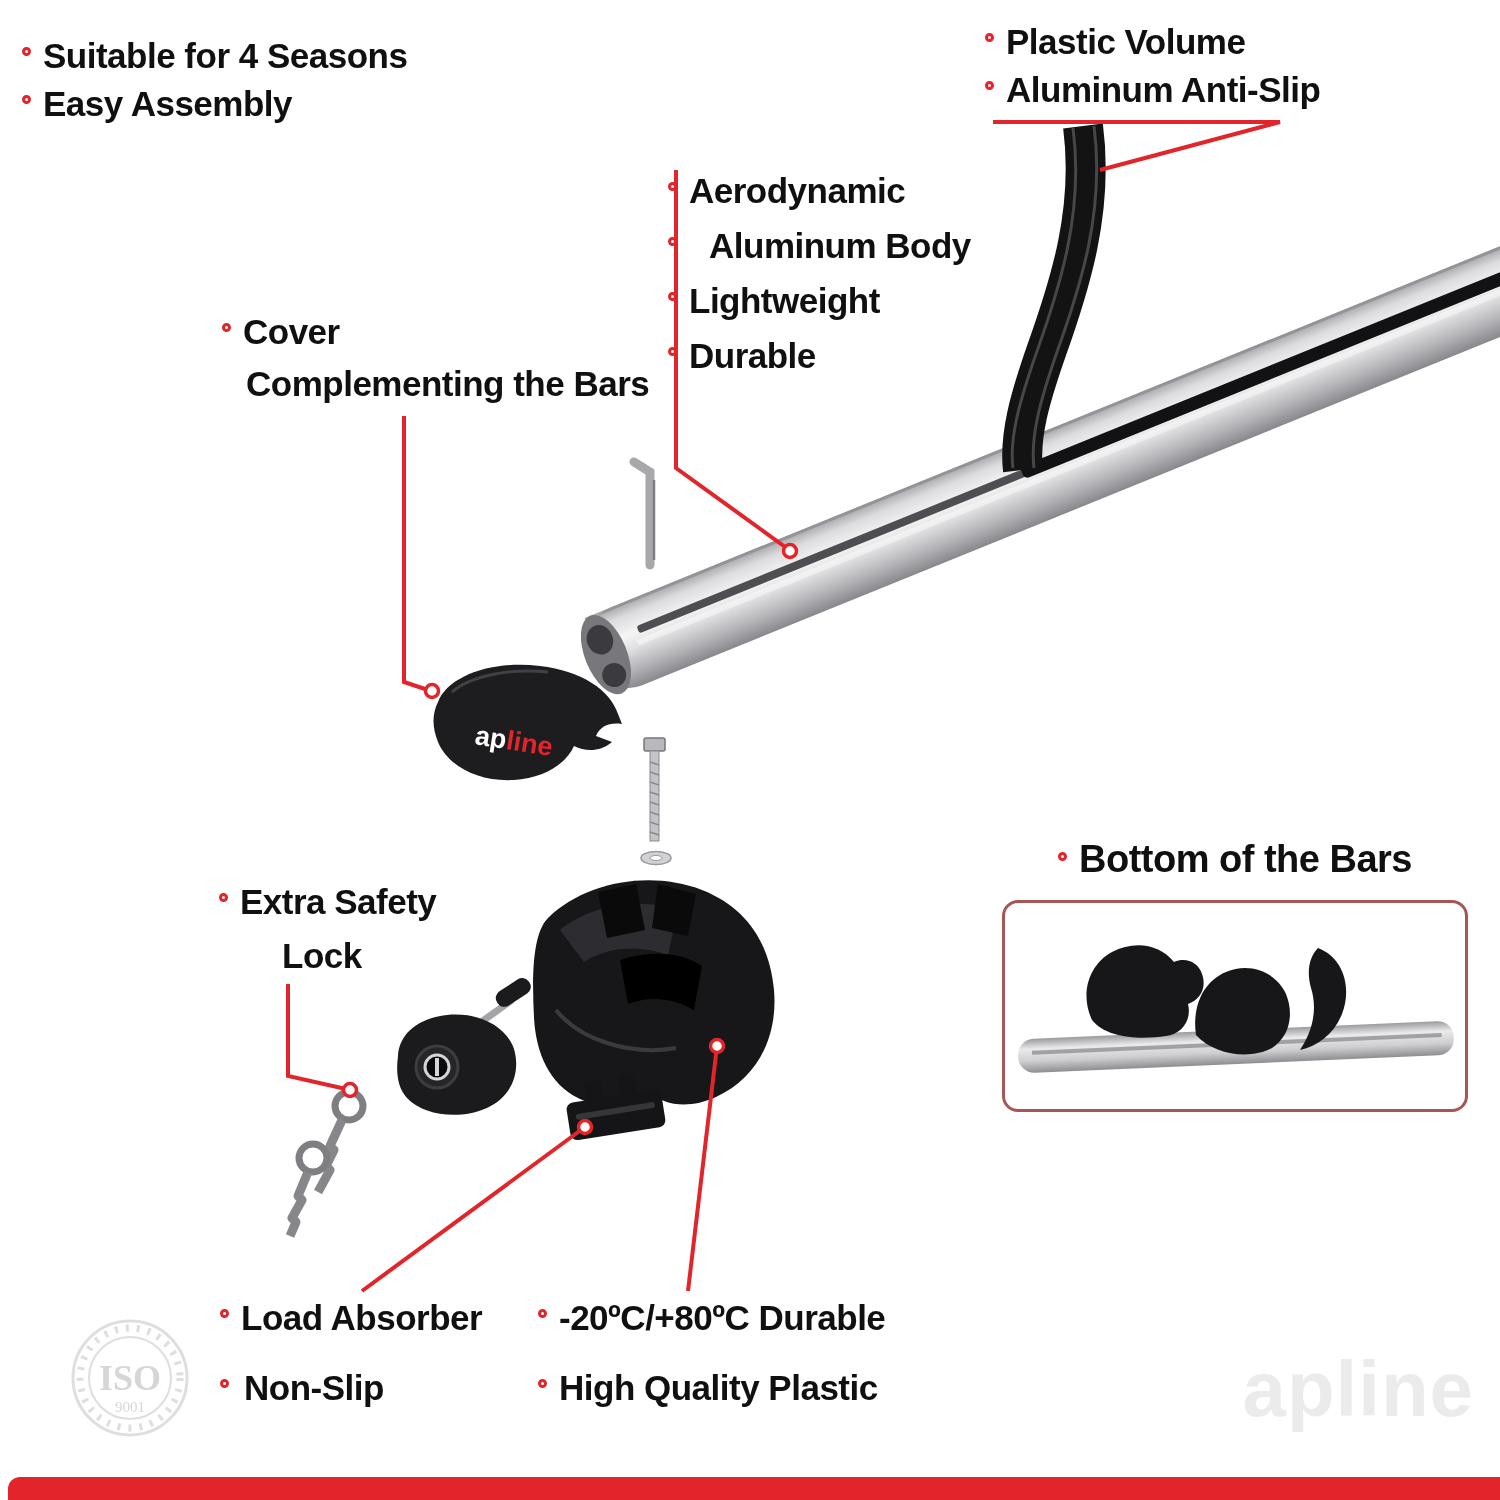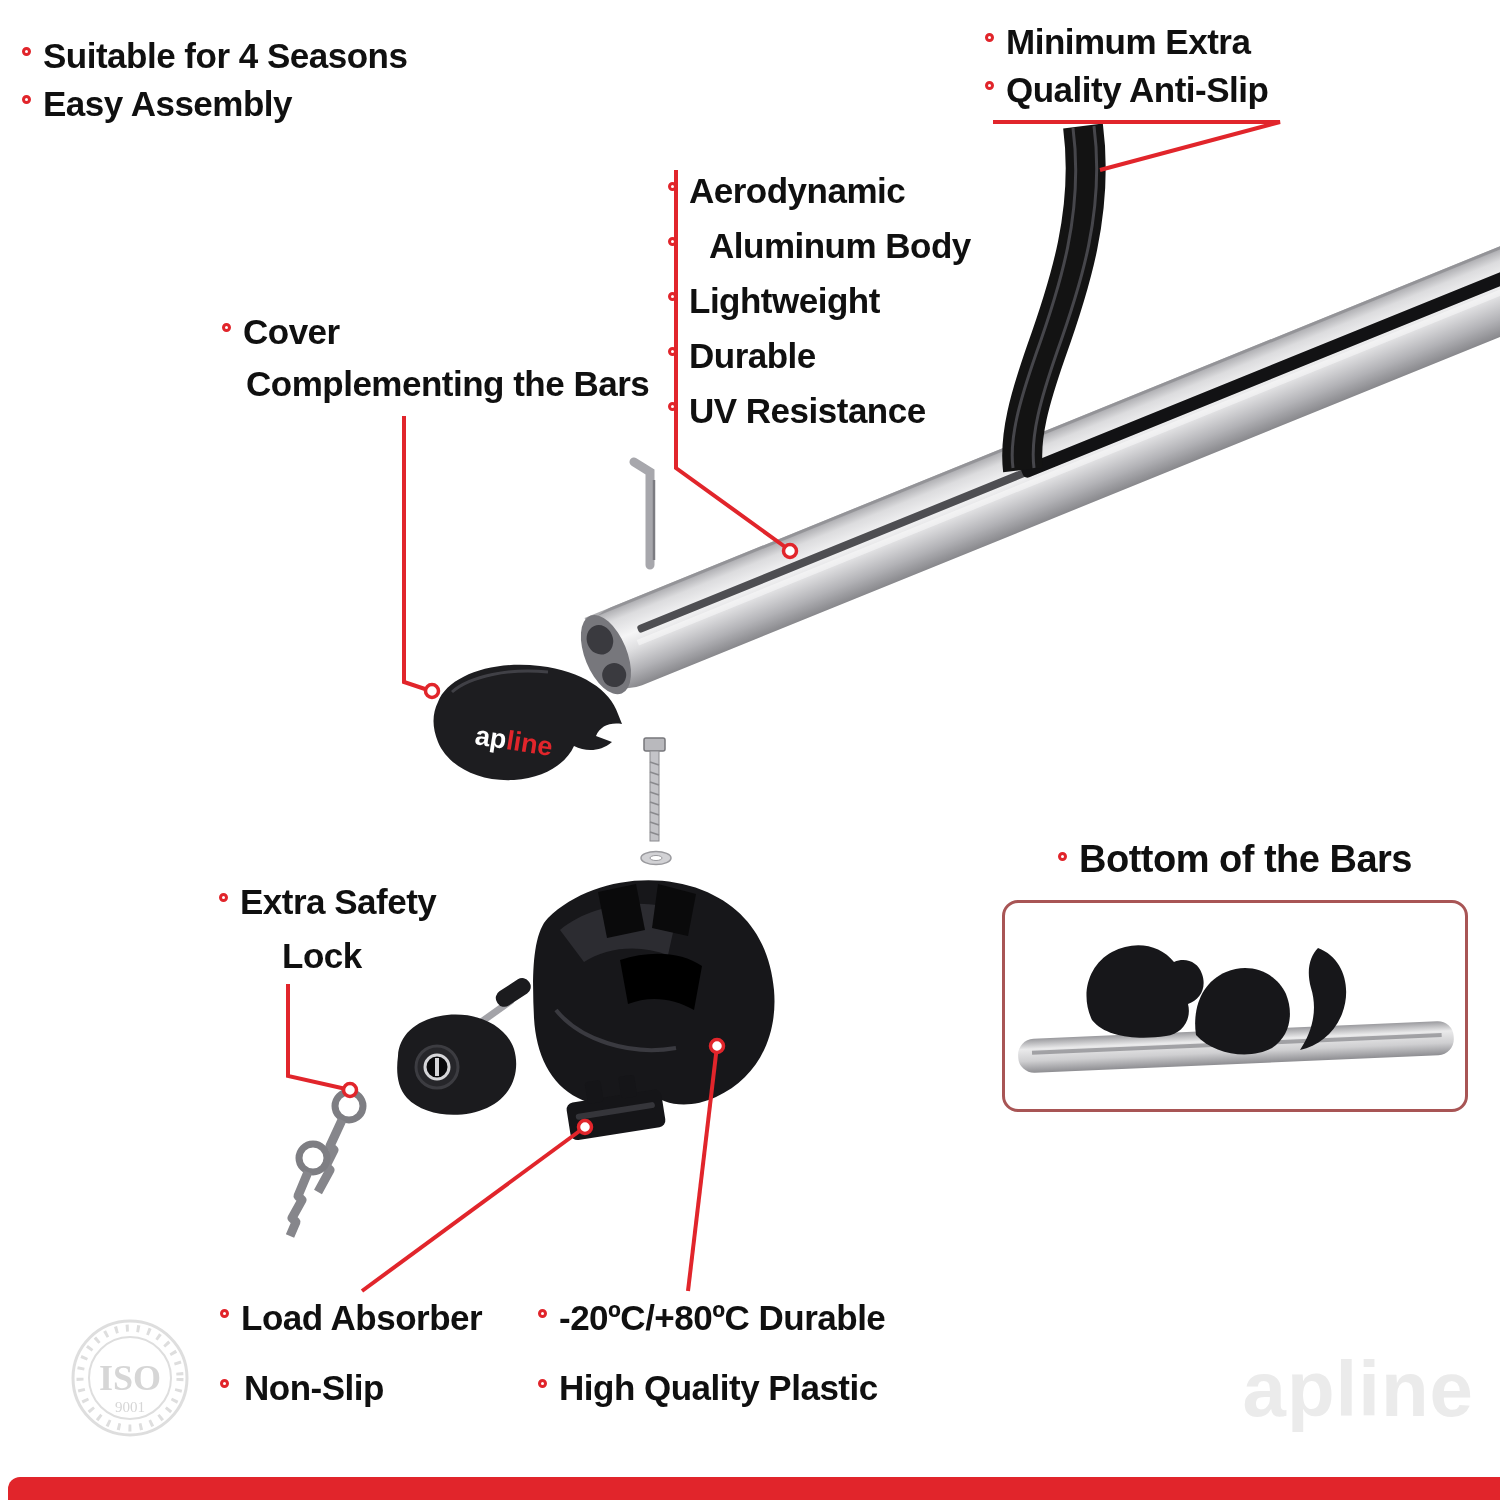--- a/index.html
+++ b/index.html
@@ -159,46 +159,42 @@
     <span class="bullet"></span>
     <span class="txt">Suitable for 4 Seasons</span>
   </div>
   <div class="note" style="left:22px; top:86px;">
     <span class="bullet"></span>
     <span class="txt">Easy Assembly</span>
   </div>
 
   <div class="note" style="left:985px; top:24px;">
     <span class="bullet"></span>
-    <span class="txt">Minimum Extra</span>
+    <span class="txt">Plastic Volume</span>
   </div>
   <div class="note" style="left:985px; top:72px;">
     <span class="bullet"></span>
-    <span class="txt">Quality Anti-Slip</span>
+    <span class="txt">Aluminum Anti-Slip</span>
   </div>
 
   <div class="note" style="left:668px; top:173px;">
     <span class="bullet"></span>
     <span class="txt">Aerodynamic</span>
   </div>
   <div class="note" style="left:668px; top:228px;gap:32px;">
     <span class="bullet"></span>
     <span class="txt">Aluminum Body</span>
   </div>
   <div class="note" style="left:668px; top:283px;">
     <span class="bullet"></span>
     <span class="txt">Lightweight</span>
   </div>
   <div class="note" style="left:668px; top:338px;">
     <span class="bullet"></span>
     <span class="txt">Durable</span>
-  </div>
-  <div class="note" style="left:668px; top:393px;">
-    <span class="bullet"></span>
-    <span class="txt">UV Resistance</span>
   </div>
 
   <div class="note" style="left:222px; top:314px;">
     <span class="bullet"></span>
     <span class="txt">Cover</span>
   </div>
   <div class="note" style="left:246px; top:366px;">
     <span class="txt">Complementing the Bars</span>
   </div>
 

